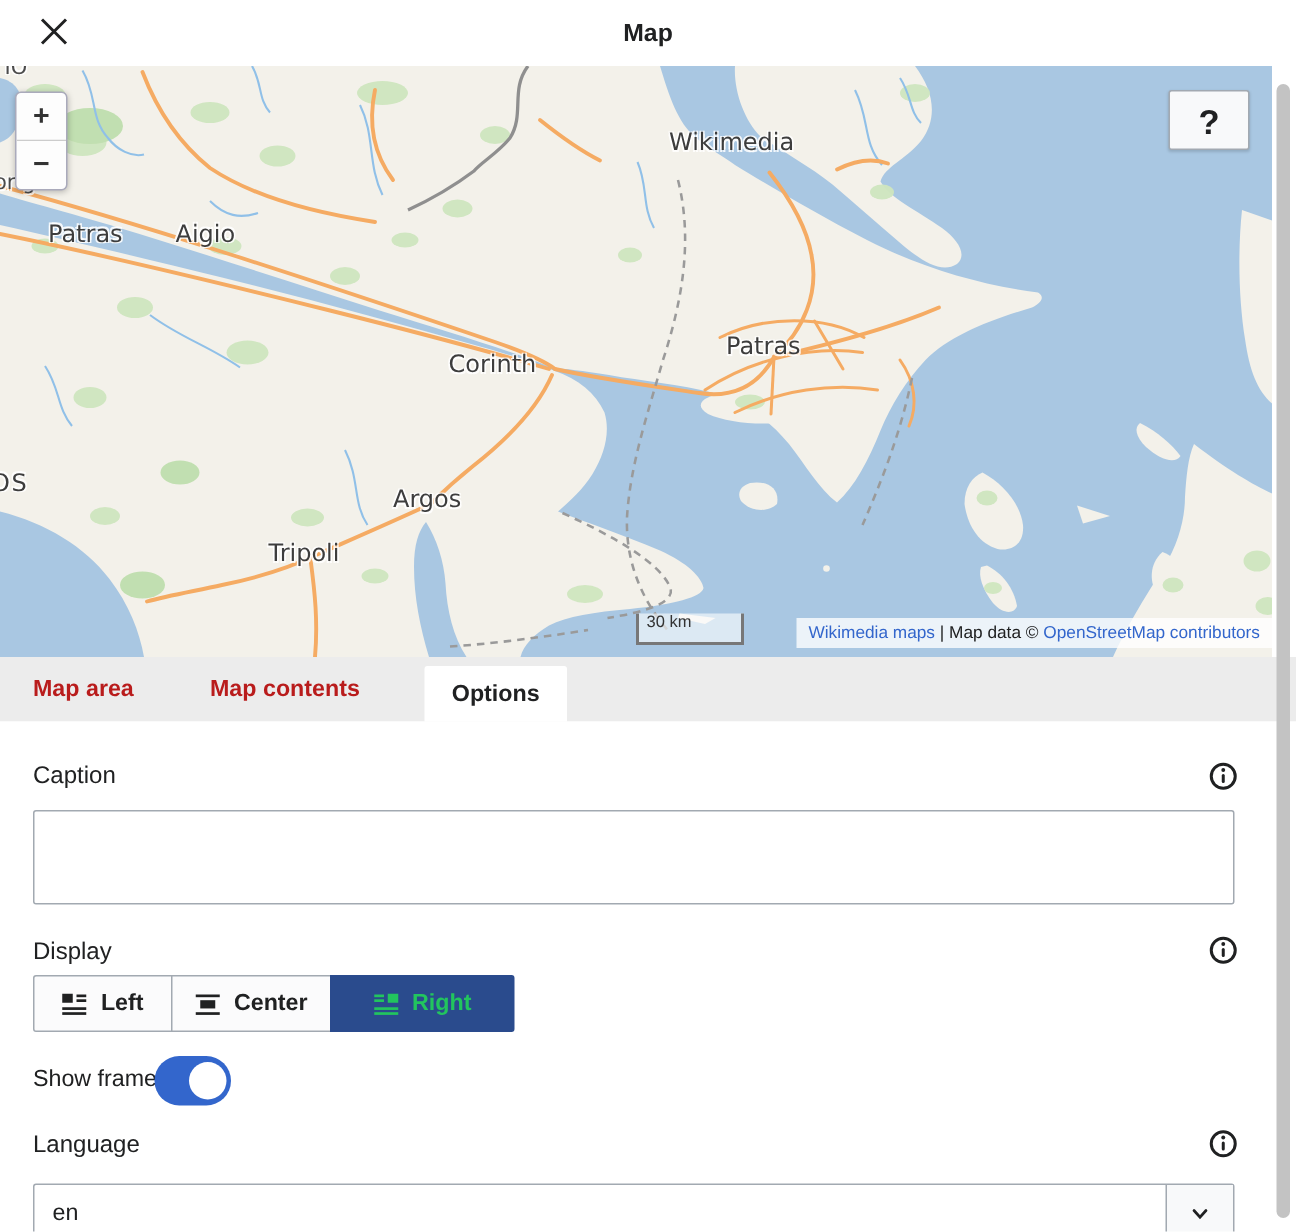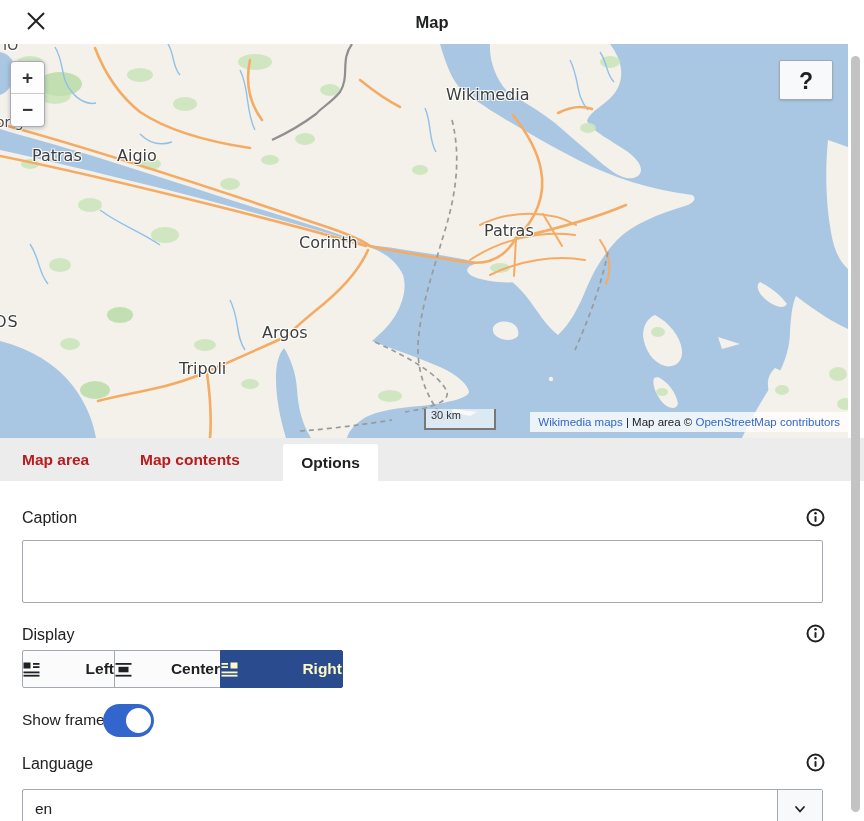--- a/index.html
+++ b/index.html
@@ -38,24 +38,24 @@
   .tab{position:absolute;top:0;height:41px;line-height:43px;font-weight:bold;font-size:15.5px;color:#b91c1c;cursor:pointer}
   .tab1{left:22px}.tab2{left:140px}
   .tab-active{position:absolute;left:283px;top:6px;width:95px;height:37px;background:#fff;border-radius:2px 2px 0 0;text-align:center;line-height:37px;font-weight:bold;font-size:15.5px;color:#202122;cursor:pointer}
 
   
   .panel{position:absolute;left:0;top:481px;width:864px;height:340px;background:#fff}
   .fieldlabel{position:absolute;left:22px;font-weight:normal;font-size:16px;color:#202122}
   .info-icon{position:absolute;left:805px;width:21px;height:21px;cursor:pointer}
   .caption-input{position:absolute;left:22px;top:59px;width:801px;height:63px;box-sizing:border-box;border:1px solid #a2a9b1;border-radius:2px;resize:none;font-family:"Liberation Sans",sans-serif;font-size:15px;padding:6px 10px;outline:none}
   .btn-group{position:absolute;left:22px;top:169px;height:38px;display:flex}
-  .disp-btn{display:flex;align-items:center;justify-content:space-between;gap:9px;height:38px;box-sizing:border-box;border:1px solid #a2a9b1;background:#fbfbfc;color:#202122;font-weight:bold;font-size:15.5px;cursor:pointer}
+  .disp-btn{display:flex;align-items:center;justify-content:center;gap:9px;height:38px;box-sizing:border-box;border:1px solid #a2a9b1;background:#fbfbfc;color:#202122;font-weight:bold;font-size:15.5px;cursor:pointer}
   .disp-btn.b-left{width:93px;border-radius:2px 0 0 2px}
   .disp-btn.b-center{width:107px;margin-left:-1px}
-  .disp-btn.b-right{width:123px;margin-left:-1px;background:#2a4b8d;border-color:#2a4b8d;color:#fef9c3;border-radius:0 2px 2px 0}
+  .disp-btn.b-right{width:123px;margin-left:-1px;background:#2a4b8d;border-color:#2a4b8d;color:#22c55e;border-radius:0 2px 2px 0}
   .showframe-label{position:absolute;left:22px;top:230px;font-size:15.5px;color:#202122}
   .toggle{position:absolute;left:103px;top:223px;width:51px;height:33px;border-radius:17px;background:#36c;cursor:pointer}
   .toggle .knob{position:absolute;left:23px;top:4px;width:25px;height:25px;border-radius:50%;background:#fff}
   .combo{position:absolute;left:22px;top:308px;width:801px;height:40px;box-sizing:border-box;border:1px solid #a2a9b1;border-radius:2px;background:#fff}
   .combo input{position:absolute;left:0;top:0;width:745px;height:38px;border:0;outline:none;padding:0 12px;font-size:15.5px;font-family:"Liberation Sans",sans-serif;color:#202122;background:transparent}
   .combo .dd{position:absolute;right:0;top:0;bottom:0;width:44px;border-left:1px solid #a2a9b1;background:#f8f9fa;cursor:pointer;display:flex;align-items:center;justify-content:center}
 </style>
 </head>
 <body>
 
@@ -190,21 +190,21 @@
     <span class="citylabel lbl-small" style="left:-4px;top:70px;z-index:4">or g</span>
     <span class="citylabel lbl-small" style="left:3px;top:-7px">IO</span>
 
     <div class="zoomctl">
       <div class="zoombtn zin">+</div>
       <div class="zoombtn zout">−</div>
     </div>
     <div class="helpbtn">?</div>
 
     <div class="scalebar">30 km</div>
-    <div class="attrib"><a>Wikimedia maps</a><span class="sep"> | Map area © </span><a>OpenStreetMap contributors</a></div>
+    <div class="attrib"><a>Wikimedia maps</a><span class="sep"> | Map data © </span><a>OpenStreetMap contributors</a></div>
   </div>
 
   <div class="scroll-thumb"></div>
 
   <div class="tabbar">
     <div class="tab tab1">Map area</div>
     <div class="tab tab2">Map contents</div>
     <div class="tab-active">Options</div>
   </div>
 

